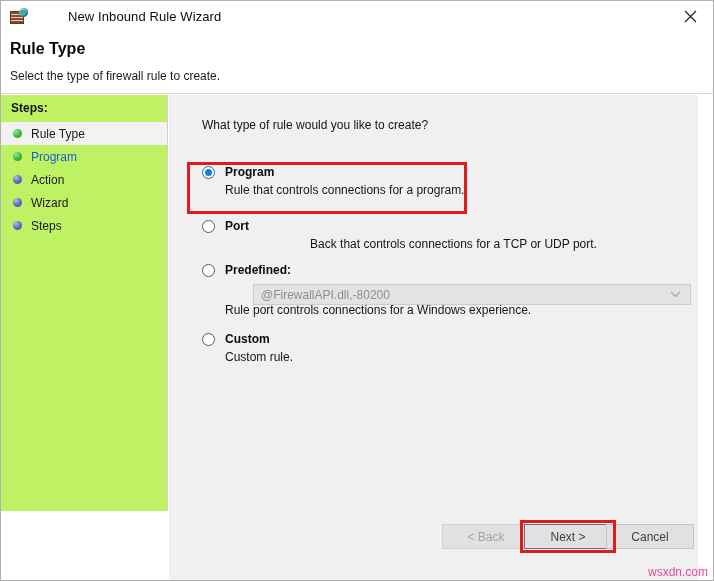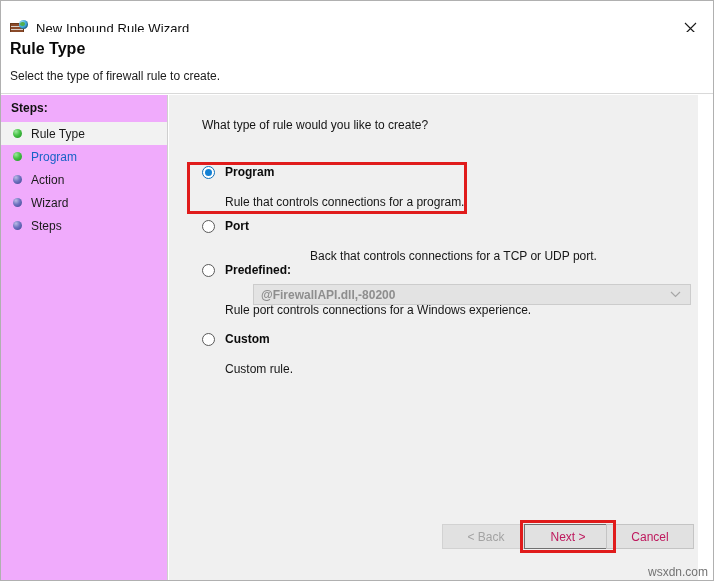--- a/index.html
+++ b/index.html
@@ -17,26 +17,27 @@
     height: 581px;
     background: #ffffff;
     border: 1px solid #b0b0b0;
     box-sizing: border-box;
     overflow: hidden;
   }
 
   
   #titlebar {
     position: absolute;
-    left: 0; top: 12px;
+    left: 0; top: 0;
     width: 712px;
     height: 31px;
     background: #ffffff;
     display: flex;
     align-items: center;
+    gap: 32px;
   }
   #title-icon {
     width: 17px;
     height: 17px;
     margin-left: 9px;
     position: relative;
     flex: 0 0 auto;
   }
   #title-icon .bricks {
     position: absolute;
@@ -107,22 +108,22 @@
     left: 9px; top: 37px;
     font-size: 12px;
     color: #1b1b1b;
   }
 
   
   #sidebar {
     position: absolute;
     left: 0; top: 94px;
     width: 167px;
-    height: 485px;
-    background: #f0abfc;
+    height: 416px;
+    background: #bef264;
     border-right: 1px solid #cfcfcf;
     box-sizing: border-box;
     padding-left: 16px;
   }
   #steps-label {
     position: absolute;
     left: 10px; top: 6px;
     font-size: 12px;
     font-weight: bold;
     color: #111111;
@@ -215,21 +216,21 @@
     font-size: 12px;
     font-weight: bold;
     color: #0b0b0b;
     margin-left: 10px;
     line-height: 14px;
   }
   .option-desc {
     font-size: 12px;
     color: #161616;
     margin-left: 23px;
-    margin-top: 16px;
+    margin-top: 4px;
     line-height: 14px;
   }
 
   
   #program-highlight {
     position: absolute;
     left: 186px;
     top: 161px;
     width: 280px;
     height: 52px;
@@ -244,21 +245,20 @@
     position: absolute;
     left: 51px;
     top: 21px;
     width: 438px;
     height: 21px;
     background: #e3e3e3;
     border: 1px solid #cccccc;
     box-sizing: border-box;
     display: flex;
     align-items: center;
-    font-weight: bold;
   }
   #predefined-select .value {
     font-size: 12px;
     color: #8e8e8e;
     margin-left: 7px;
     flex: 1 1 auto;
     overflow: hidden;
     white-space: nowrap;
   }
   #predefined-select .chev {
@@ -277,21 +277,21 @@
   }
   .btn {
     position: absolute;
     top: 0;
     width: 88px;
     height: 25px;
     background: #e1e1e1;
     border: 1px solid #c4c4c4;
     box-sizing: border-box;
     font-size: 12px;
-    color: #be185d;
+    color: #404040;
     display: flex;
     align-items: center;
     justify-content: center;
     font-family: "Liberation Sans", sans-serif;
   }
   .btn.disabled {
     color: #a3a3a3;
     background: #e1e1e1;
     border-color: #d2d2d2;
   }
@@ -308,21 +308,21 @@
     border: 3px solid #e01b1b;
     box-sizing: border-box;
     pointer-events: none;
   }
 
   #watermark {
     position: absolute;
     right: 5px;
     bottom: 1px;
     font-size: 12px;
-    color: #737373;
+    color: #ec4899;
   }
 </style>
 </head>
 <body>
 
 <div id="window">
 
   <div id="titlebar">
     <div id="title-icon">
       <div class="bricks"></div>

